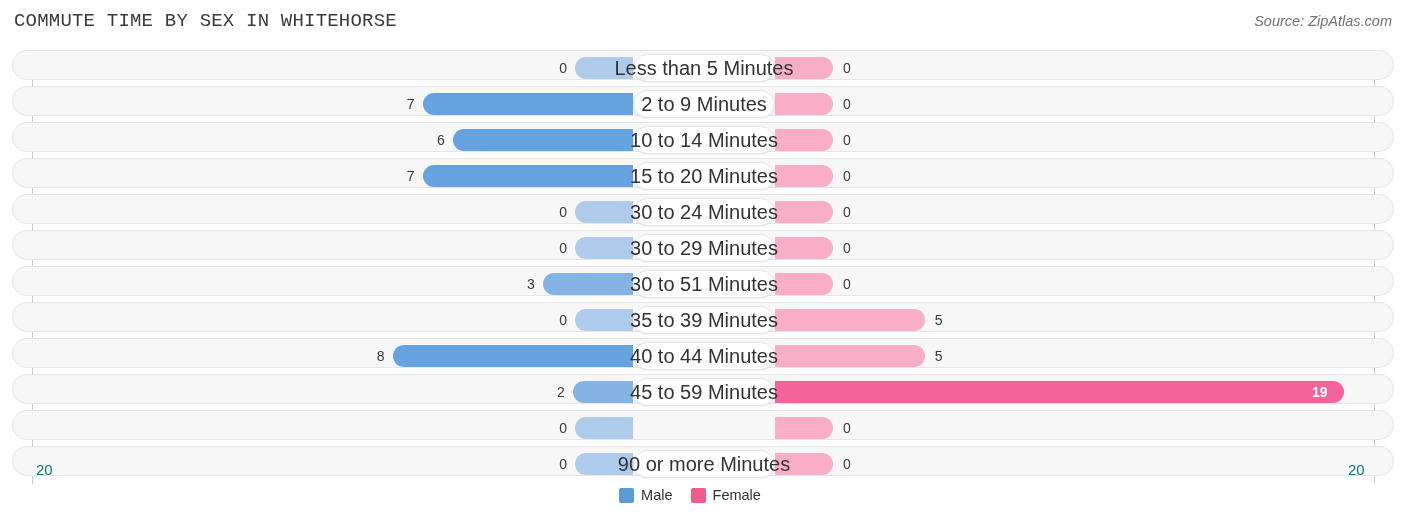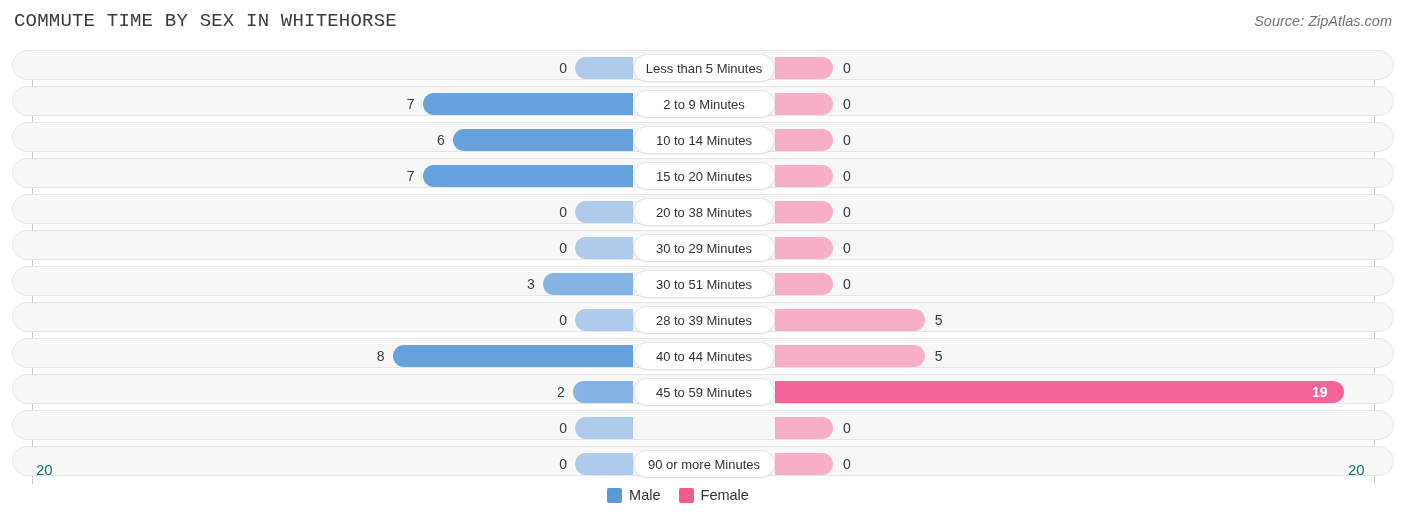--- a/index.html
+++ b/index.html
@@ -39,32 +39,32 @@
     line-height:18px;white-space:nowrap;
   }
   .val-left{text-align:right;}
   .val-inside{color:#ffffff;font-weight:600;}
 
   .pill{
     position:absolute;top:4px;height:28px;left:633px;width:142px;
     background:#ffffff;border:1px solid #e3e3e3;border-radius:14px;
     box-sizing:border-box;
     display:flex;align-items:center;justify-content:center;
-    font-size:13px;color:#333;white-space:nowrap;
+    font-size:20px;color:#333;white-space:nowrap;
     box-shadow:0 1px 2px rgba(0,0,0,.06);
   }
 
   .axis-label{
     position:absolute;top:461px;font-size:15px;color:#0f766e;
   }
   .axis-label.left{left:36px;}
   .axis-label.right{left:1348px;}
 
   .legend{
-    position:absolute;top:487px;left:0;width:1356px;
+    position:absolute;top:487px;left:12px;width:1356px;
     display:flex;align-items:center;justify-content:center;gap:18px;
     font-size:14.5px;color:#333;
   }
   .legend-item{display:flex;align-items:center;gap:7px;}
   .swatch{width:15px;height:15px;border-radius:2px;display:inline-block;}
 </style>
 </head>
 <body>
 
 <div class="title">COMMUTE TIME BY SEX IN WHITEHORSE</div>
@@ -104,21 +104,21 @@
       <div class="bar bar-female" style="left: 775px; width: 58px; background: rgb(249, 174, 200);"></div>
       <div class="val" style="left: 843px;">0</div>
       <div class="pill">15 to 20 Minutes</div>
     </div>
     <div class="rowwrap" style="top: 144px;">
       <div class="row"></div>
       <div class="bar bar-male" style="left: 575px; width: 58px; background: rgb(174, 203, 236);"></div>
       <div class="val val-left" style="left: 515px; width: 52px;">0</div>
       <div class="bar bar-female" style="left: 775px; width: 58px; background: rgb(249, 174, 200);"></div>
       <div class="val" style="left: 843px;">0</div>
-      <div class="pill">20 to 38 Minutes</div>
+      <div class="pill">30 to 24 Minutes</div>
     </div>
     <div class="rowwrap" style="top: 180px;">
       <div class="row"></div>
       <div class="bar bar-male" style="left: 575px; width: 58px; background: rgb(174, 203, 236);"></div>
       <div class="val val-left" style="left: 515px; width: 52px;">0</div>
       <div class="bar bar-female" style="left: 775px; width: 58px; background: rgb(249, 174, 200);"></div>
       <div class="val" style="left: 843px;">0</div>
       <div class="pill">30 to 29 Minutes</div>
     </div>
     <div class="rowwrap" style="top: 216px;">
@@ -128,21 +128,21 @@
       <div class="bar bar-female" style="left: 775px; width: 58px; background: rgb(249, 174, 200);"></div>
       <div class="val" style="left: 843px;">0</div>
       <div class="pill">30 to 51 Minutes</div>
     </div>
     <div class="rowwrap" style="top: 252px;">
       <div class="row"></div>
       <div class="bar bar-male" style="left: 575px; width: 58px; background: rgb(174, 203, 236);"></div>
       <div class="val val-left" style="left: 515px; width: 52px;">0</div>
       <div class="bar bar-female" style="left: 775px; width: 149.75px; background: rgb(249, 174, 200);"></div>
       <div class="val" style="left: 934.75px;">5</div>
-      <div class="pill">28 to 39 Minutes</div>
+      <div class="pill">35 to 39 Minutes</div>
     </div>
     <div class="rowwrap" style="top: 288px;">
       <div class="row"></div>
       <div class="bar bar-male" style="left: 392.6px; width: 240.4px; background: rgb(102, 162, 221);"></div>
       <div class="val val-left" style="left: 332.6px; width: 52px;">8</div>
       <div class="bar bar-female" style="left: 775px; width: 149.75px; background: rgb(249, 174, 200);"></div>
       <div class="val" style="left: 934.75px;">5</div>
       <div class="pill">40 to 44 Minutes</div>
     </div>
     <div class="rowwrap" style="top: 324px;">

